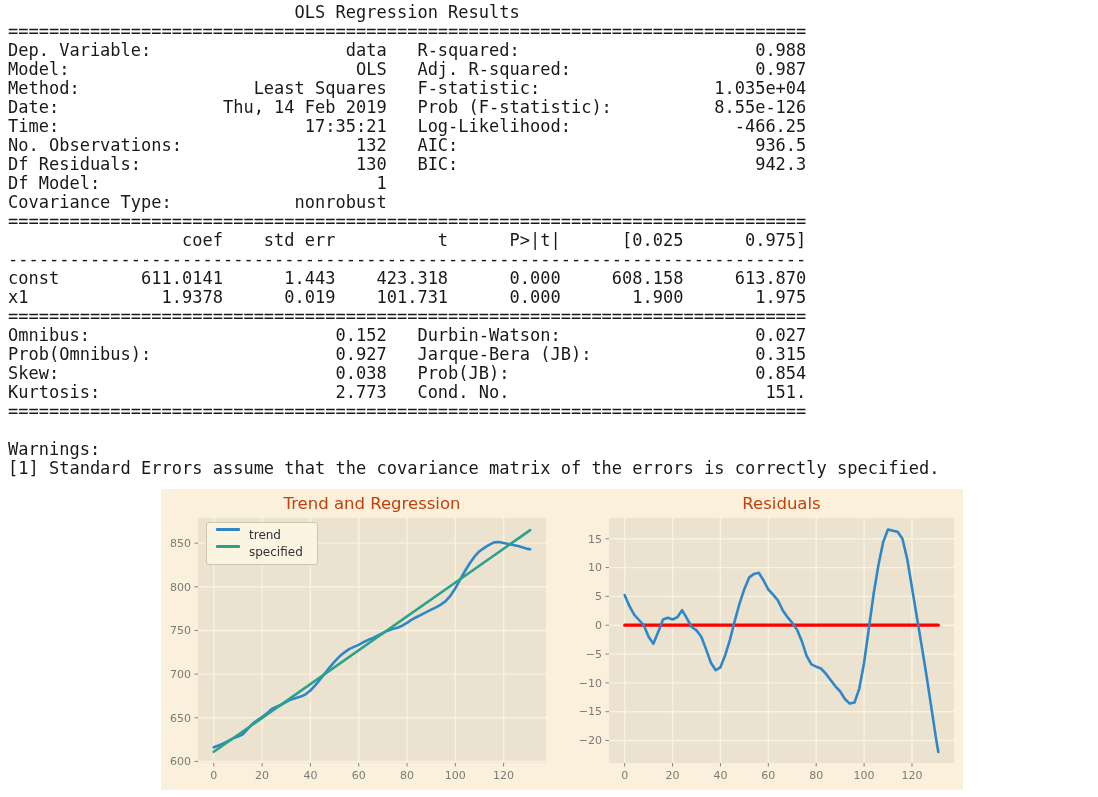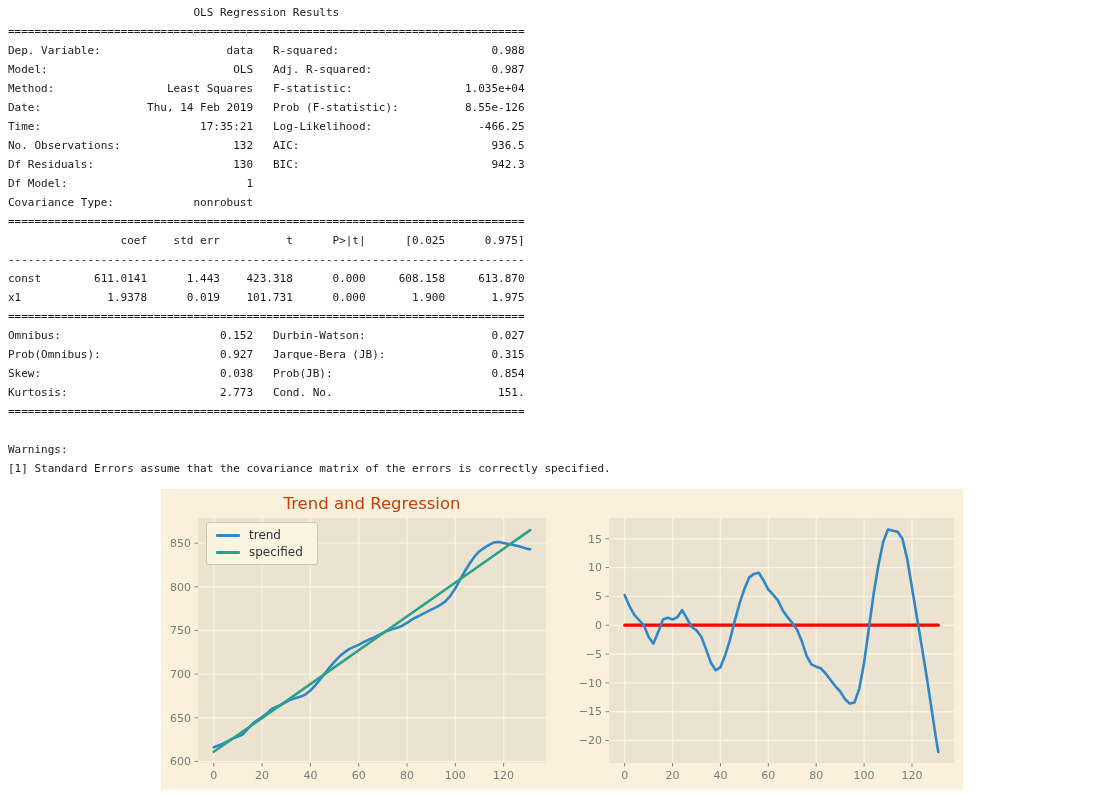--- a/index.html
+++ b/index.html
@@ -3,21 +3,21 @@
 <meta charset="utf-8">
 <style>
   html,body{margin:0;padding:0;}
   body{
     width:1098px;height:797px;position:relative;background:#ffffff;
     font-family:"DejaVu Sans", sans-serif;overflow:hidden;
   }
   pre.summary{
     position:absolute;left:8px;top:3px;margin:0;
     font-family:"DejaVu Sans Mono","Liberation Mono",monospace;
-    font-size:11px;line-height:19px;color:#191919;white-space:pre;
+    font-size:17px;line-height:19px;color:#191919;white-space:pre;
   }
   .figure{
     position:absolute;left:161px;top:489px;width:802px;height:301px;
     background:#faf0db;
   }
   .chart-title{
     position:absolute;top:5px;height:22px;
     font-size:16.5px;color:#c2410c;text-align:center;
     font-family:"DejaVu Sans", sans-serif;
   }
@@ -25,21 +25,21 @@
   #title-right{left:448px;width:345px;}
   svg.plot{position:absolute;top:0;left:0;}
   #svg-left{left:0;width:402px;height:301px;}
   #svg-right{left:402px;width:401px;height:301px;}
   .legend{
     position:absolute;left:45px;top:33px;
     background:#fbf4e1;border:1px solid #ccc5b0;border-radius:3px;
     padding:5px 14px 5px 9px;display:flex;flex-direction:column;gap:3px;
     z-index:2;
   }
-  .legend-row{display:flex;align-items:center;gap:9px;}
+  .legend-row{display:flex;gap:9px;}
   .legend-swatch{display:inline-block;width:24px;height:3px;border-radius:1px;}
   .legend-label{font-size:12px;color:#2f3337;}
 </style>
 </head>
 <body>
 
 <pre class="summary">                            OLS Regression Results                            
 ==============================================================================
 Dep. Variable:                   data   R-squared:                       0.988
 Model:                            OLS   Adj. R-squared:                  0.987
@@ -62,20 +62,21 @@
 Kurtosis:                       2.773   Cond. No.                         151.
 ==============================================================================
 
 Warnings:
 [1] Standard Errors assume that the covariance matrix of the errors is correctly specified.</pre>
 
 <div class="figure">
 
   <div class="chart-title" id="title-left">Trend and Regression</div>
 
+  <div class="chart-title" id="title-right">Residuals</div>
 
   <svg class="plot" id="svg-left" viewBox="0 0 402 301">
       <rect x="37" y="29" width="348" height="245" fill="#ebe3cf"></rect>
       <line x1="52.81818181818181" x2="52.81818181818181" y1="29" y2="274" stroke="#f9f2df" stroke-width="1.4"></line>
       <line x1="52.81818181818181" x2="52.81818181818181" y1="274" y2="277.5" stroke="#8a8272" stroke-width="1"></line>
       <text x="52.81818181818181" y="290" text-anchor="middle" fill="#7c7c74" font-size="11" font-family="DejaVu Sans, sans-serif">0</text>
       <line x1="101.117973629424" x2="101.117973629424" y1="29" y2="274" stroke="#f9f2df" stroke-width="1.4"></line>
       <line x1="101.117973629424" x2="101.117973629424" y1="274" y2="277.5" stroke="#8a8272" stroke-width="1"></line>
       <text x="101.117973629424" y="290" text-anchor="middle" fill="#7c7c74" font-size="11" font-family="DejaVu Sans, sans-serif">20</text>
       <line x1="149.4177654406662" x2="149.4177654406662" y1="29" y2="274" stroke="#f9f2df" stroke-width="1.4"></line>

